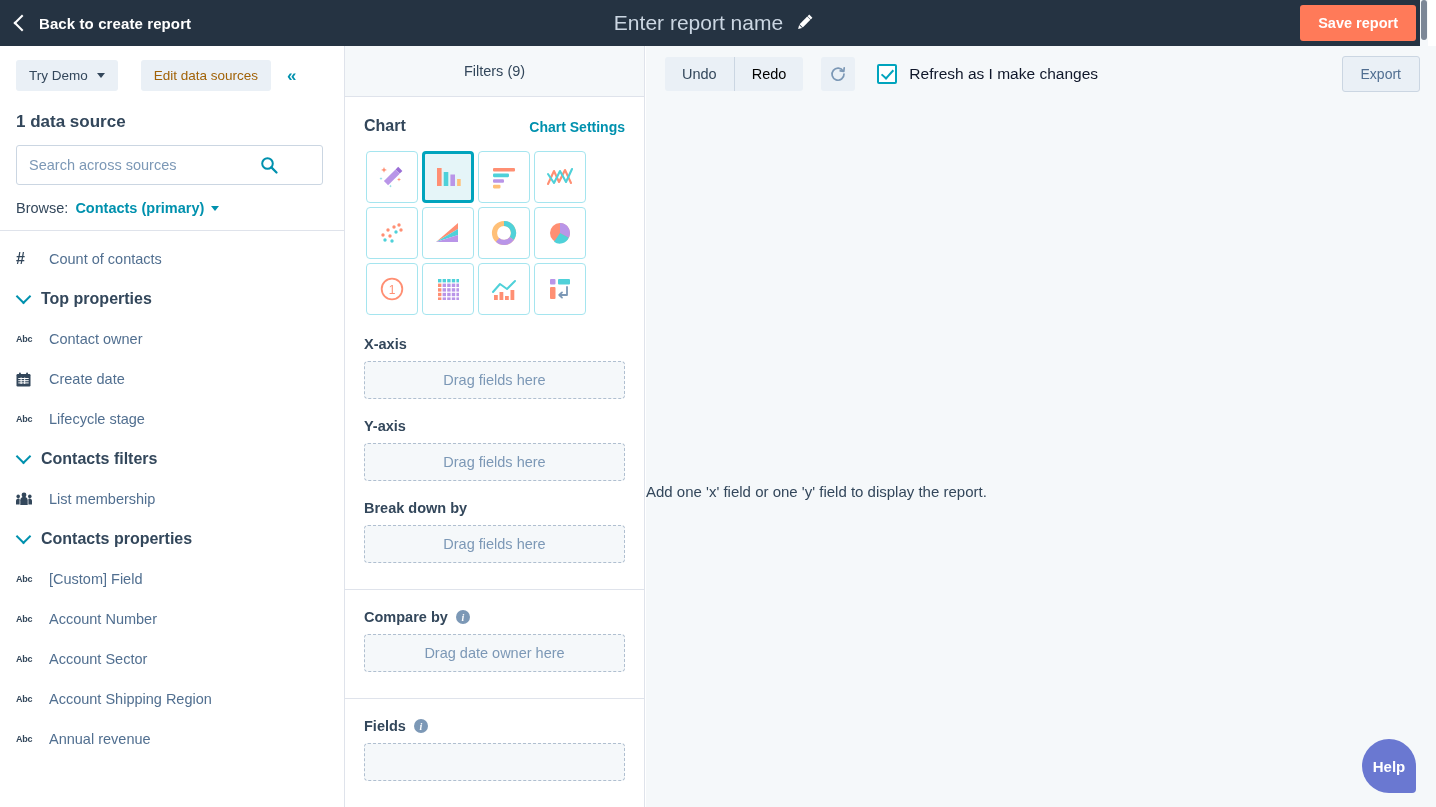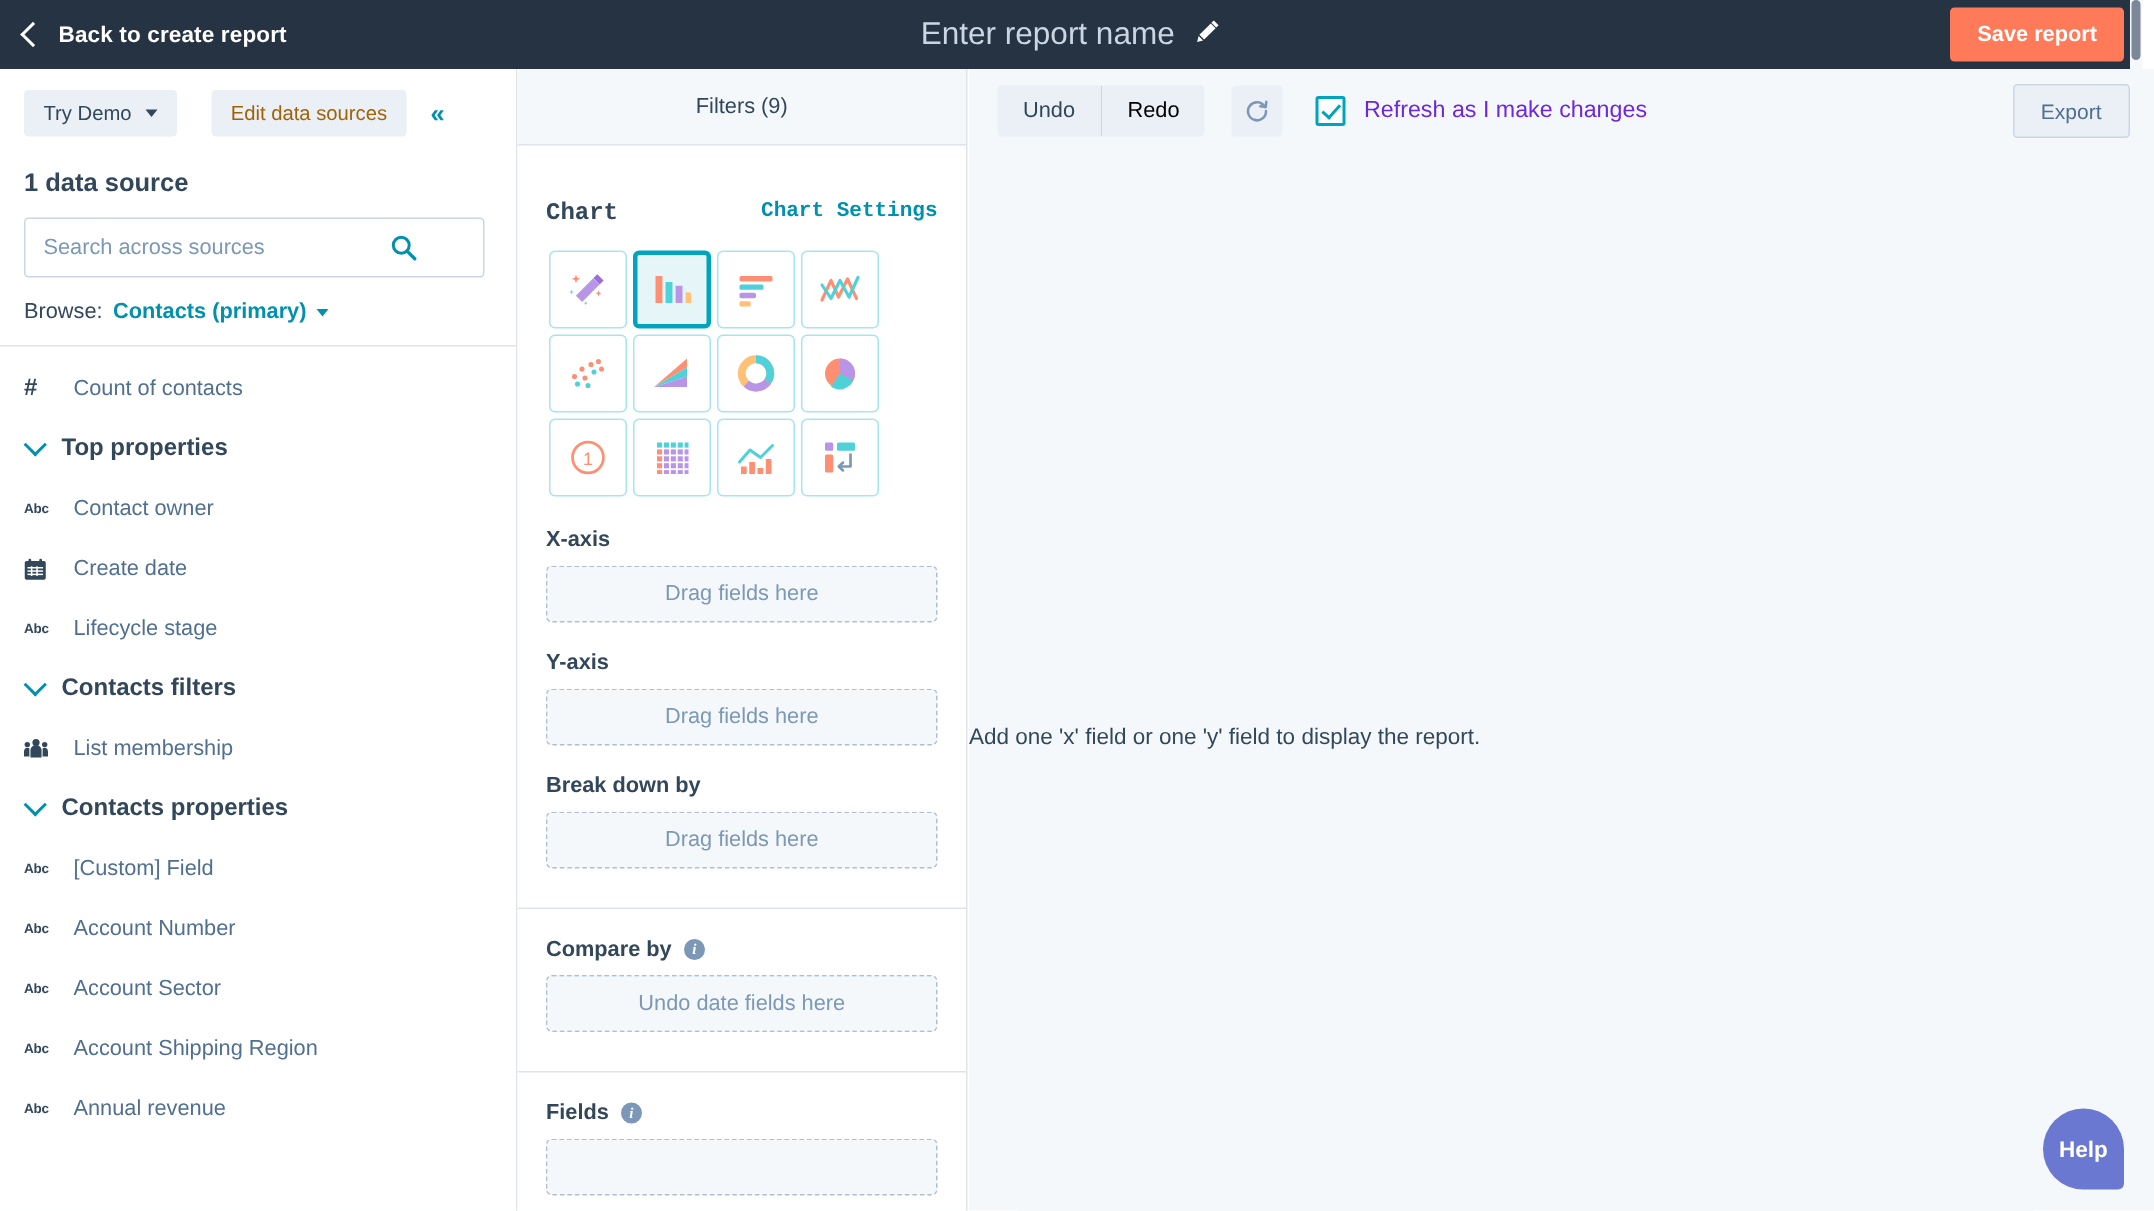--- a/index.html
+++ b/index.html
@@ -170,23 +170,22 @@
   }
   .tab.active {
     font-weight: 700; border-bottom: 1px solid #ffffff;
     border-right: 1px solid #dfe3eb;
   }
   .tab.inactive {
     background: #f5f8fa; border-bottom: 1px solid #dfe3eb;
   }
   .cfg-section { padding: 0 19px; }
   .cfg-head {
-    display: flex; align-items: flex-start; justify-content: space-between;
-    margin-top: 36px;
-    font-family: Liberation Mono, monospace;
+    display: flex; align-items: flex-end; justify-content: space-between;
+    margin-top: 20px;
   }
   .cfg-title { font-size: 16px; font-weight: 700; color: #33475b; }
   .cfg-link { font-size: 14px; font-weight: 700; color: #0091ae; cursor: pointer; }
 
   .chart-grid {
     display: grid; grid-template-columns: repeat(4, 56px);
     gap: 0 0; margin-top: 14px;
   }
   .chart-cell { width: 56px; height: 56px; padding: 2px; }
   .chart-tile {
@@ -248,21 +247,21 @@
   .checkbox {
     width: 20px; height: 20px; border: 2px solid #00a4bd; border-radius: 2px;
     background: #ffffff; position: relative; cursor: pointer; flex: 0 0 20px;
   }
   .checkbox::after {
     content: ""; position: absolute; left: 5px; top: 1px;
     width: 5px; height: 10px;
     border-right: 2.4px solid #00a4bd; border-bottom: 2.4px solid #00a4bd;
     transform: rotate(42deg);
   }
-  .refresh-label { font-size: 15.5px; color: #6d28d9; }
+  .refresh-label { font-size: 15.5px; color: #0f172a; }
   .btn-export {
     margin-left: auto;
     background: #eaf0f6; color: #506e91; border: 1px solid #cbd6e2;
     border-radius: 3px; font-size: 14px; font-family: inherit;
     padding: 9px 18px; cursor: pointer;
   }
   .empty-msg {
     position: absolute; left: 0; right: 0; top: 437px;
     font-size: 15px; color: #33475b;
   }
@@ -606,21 +605,21 @@
     <div class="dropzone">Drag fields here</div>
   </div>
 
   <div class="cfg-divider"></div>
 
   <div class="cfg-section">
     <div class="field-label">
       <span>Compare by</span>
       <span class="info-icon">i</span>
     </div>
-    <div class="dropzone">Undo date fields here</div>
+    <div class="dropzone">Drag date owner here</div>
   </div>
 
   <div class="cfg-divider"></div>
 
   <div class="cfg-section">
     <div class="field-label">
       <span>Fields</span>
       <span class="info-icon">i</span>
     </div>
     <div class="dropzone"></div>

